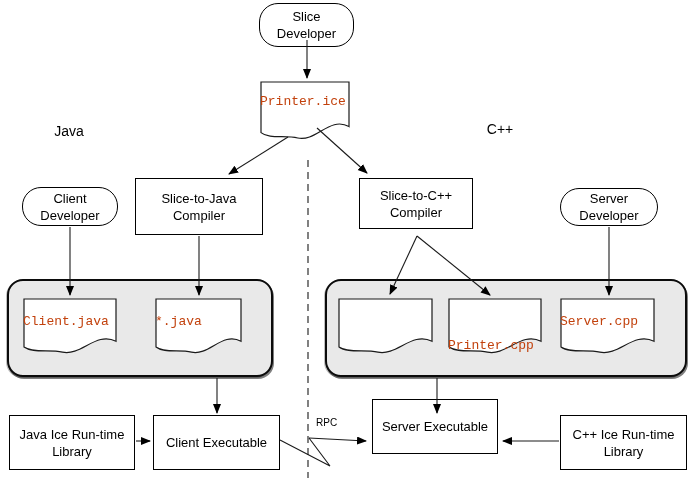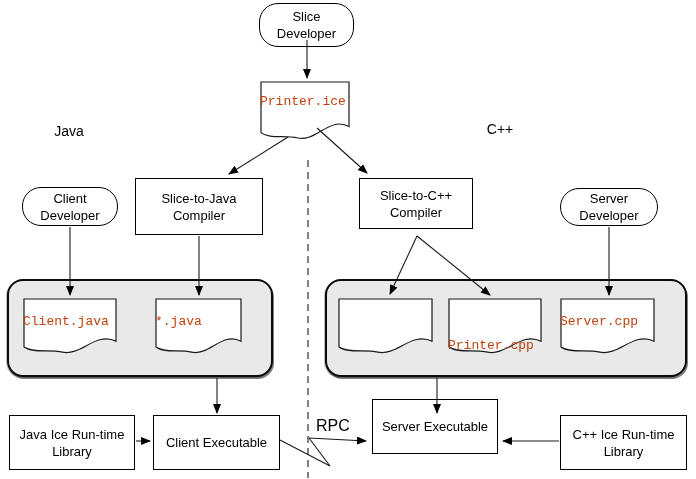--- a/index.html
+++ b/index.html
@@ -17,21 +17,21 @@
     position:absolute;background:#e9e9e9;border:2px solid #0b0b0b;border-radius:16px;
     box-shadow:1px 2px 0 rgba(0,0,0,0.5), -1px 1px 0 rgba(0,0,0,0.25);
     z-index:1;box-sizing:border-box;
   }
   .doc{position:absolute;z-index:2;}
   .doc-label{
     position:absolute;z-index:4;font-family:"Liberation Mono","DejaVu Sans Mono",monospace;
     font-size:13px;color:#c2410c;white-space:nowrap;letter-spacing:0px;
   }
   .side-label{position:absolute;z-index:4;font-size:14px;text-align:center;margin-top:33px;}
-  .rpc{position:absolute;z-index:4;font-size:16px;}
+  .rpc{position:absolute;z-index:4;font-size:10px;}
   #overlay{position:absolute;left:0;top:0;width:696px;height:479px;z-index:6;pointer-events:none;}
   #overlay line,#overlay path{stroke:#1a1a1a;stroke-width:1.1;fill:none;}
 </style>
 </head>
 <body>
 
 <div id="canvas">
 
   <div class="side-label" style="left:39px;top:90px;width:60px;">Java</div>
   <div class="side-label" style="left:470px;top:88px;width:60px;">C++</div>

